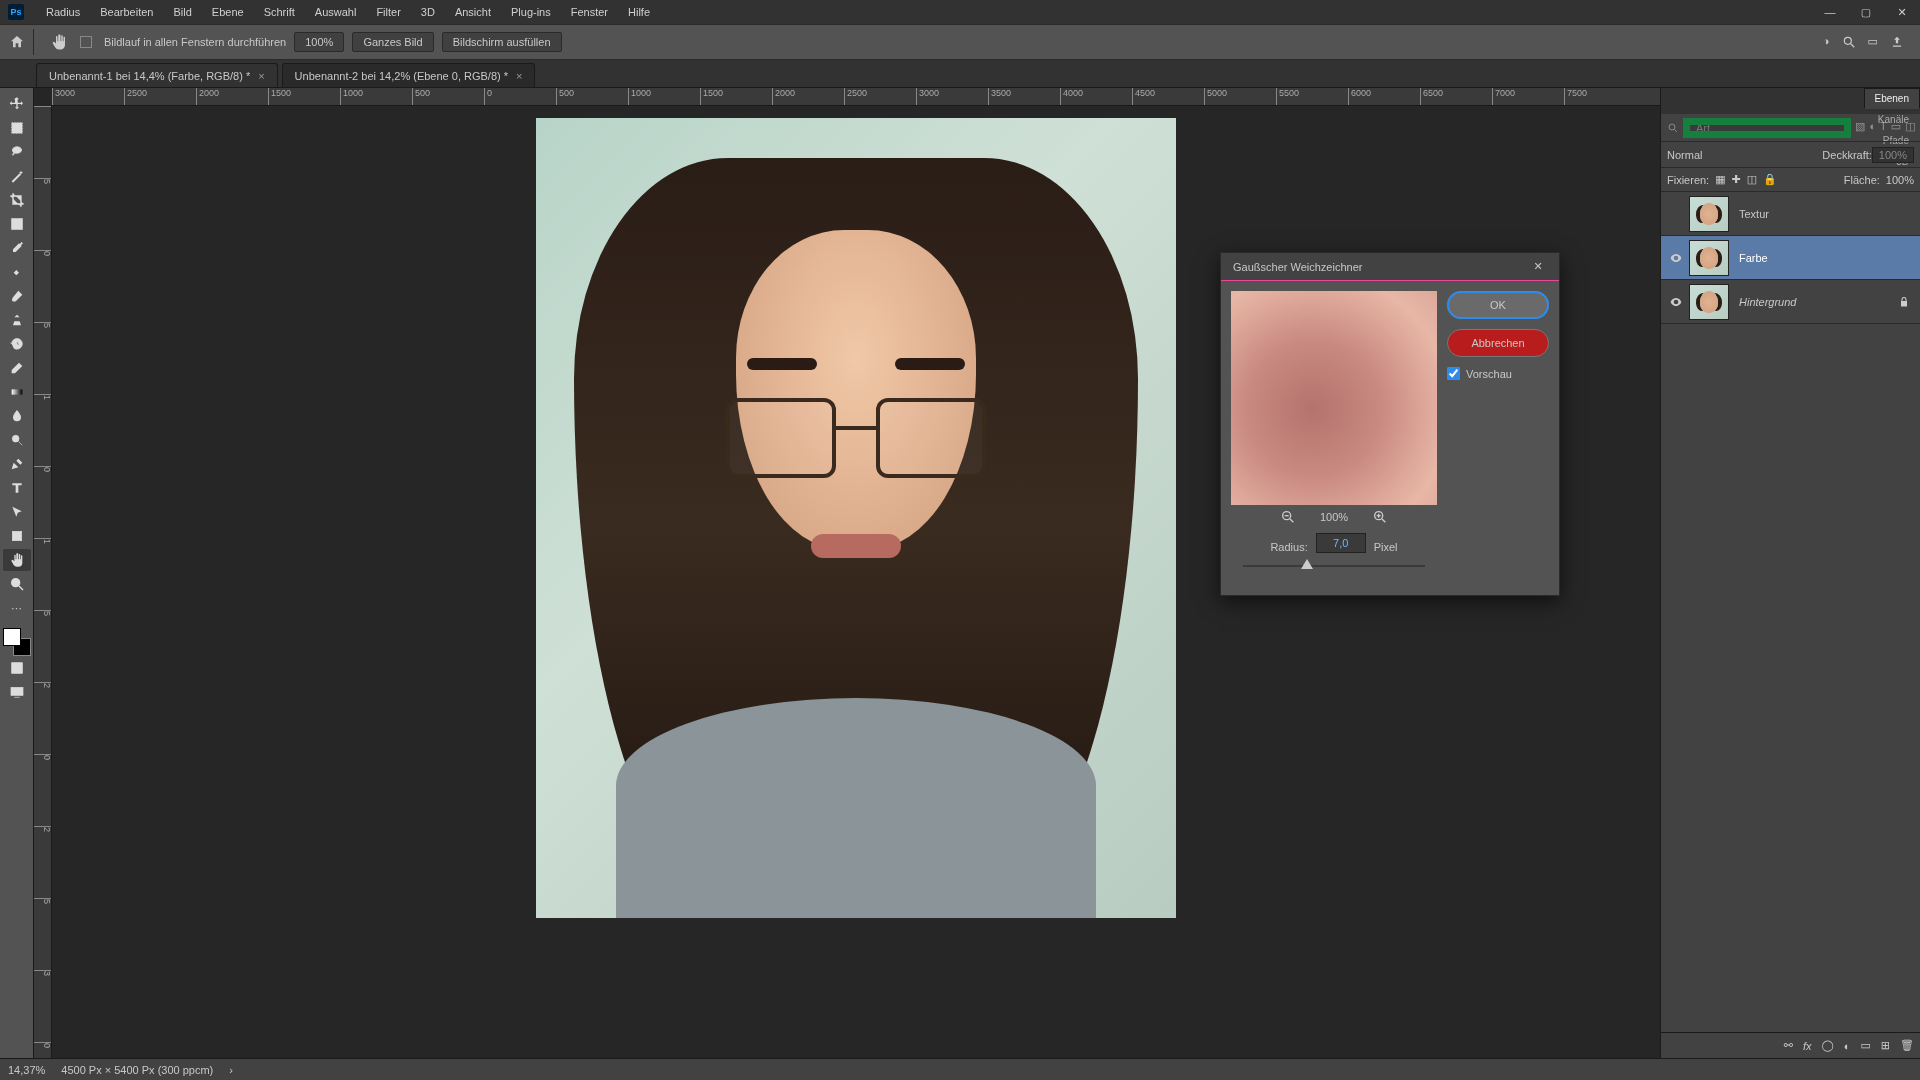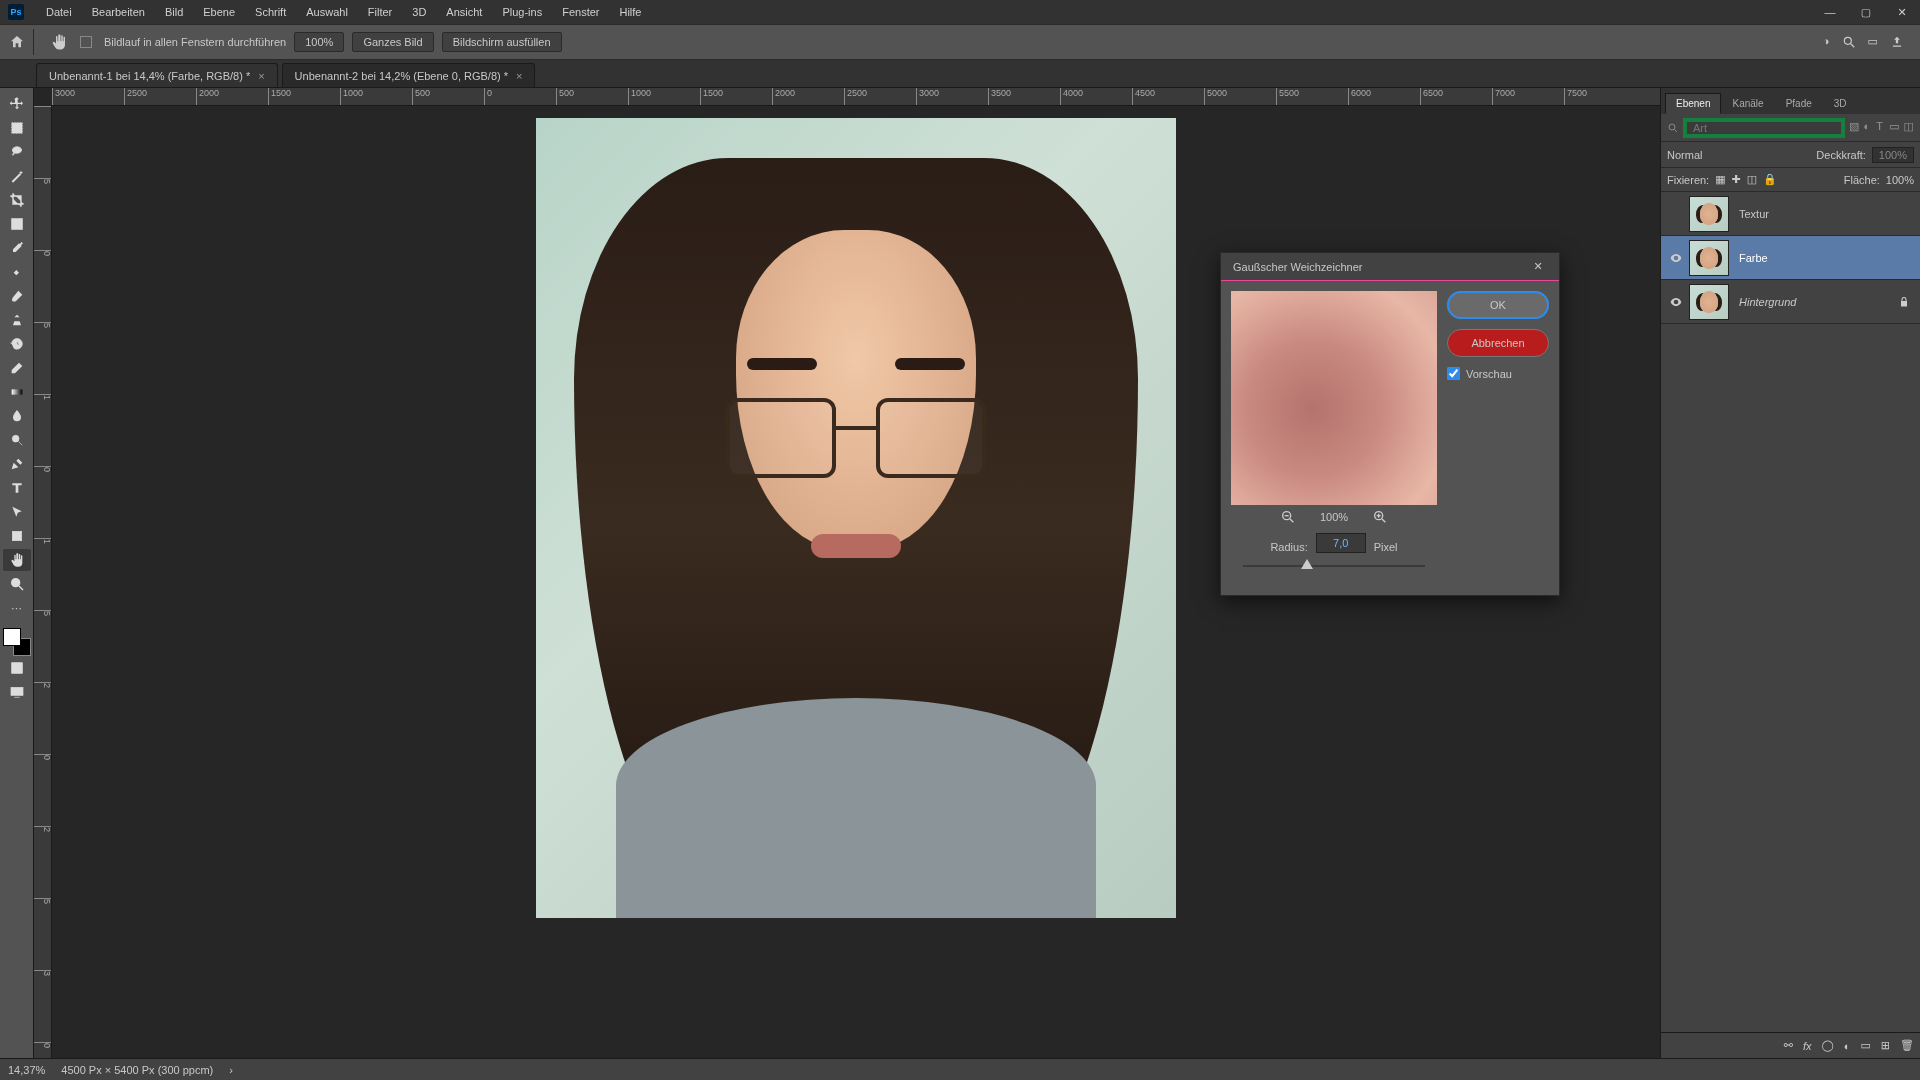--- a/index.html
+++ b/index.html
@@ -73,27 +73,27 @@
 .dialog .zoomrow { display:flex; align-items:center; justify-content:center; gap:24px; padding:4px 0 8px;}
 .dialog .zoomrow .mag { width:16px;height:16px;}
 .dialog .radiusrow { display:flex; align-items:flex-end; justify-content:center; gap:8px; padding-bottom:4px;}
 .dialog .radiusrow input { width:50px; height:20px; background:#3a3a3a; border:1px solid #222; text-align:center; color:#6bb7ff;}
 .dialog .slider { position:relative; height:18px; margin:0 12px 10px;}
 .dialog .slider .track { position:absolute; left:0; right:0; top:8px; height:2px; background:#3a3a3a;}
 .dialog .slider .thumb { position:absolute; left:32%; top:2px; width:0;height:0; border-left:6px solid transparent;border-right:6px solid transparent;border-bottom:10px solid #ccc;}
 
 
 .rightpanels { width:260px; background:#424242; border-left:1px solid #1a1a1a; display:flex; flex-direction:column;}
-.panel-tabs { height:26px; background:#323232; display:flex; align-items:flex-end; padding-left:4px;}
+.panel-tabs { height:26px; background:#323232; display:flex; align-items:flex-end; padding-left:4px;flex-direction:column;}
 .panel-tabs .ptab { padding:4px 10px; font-size:10px; color:#aaa; border:1px solid transparent;}
 .panel-tabs .ptab.active { background:#424242; color:#eee; border-color:#1a1a1a; border-bottom-color:#424242;}
 .panel-search { height:28px; display:flex;align-items:center; padding:0 6px; gap:4px; border-bottom:1px solid #2a2a2a;}
-.panel-search input { flex:1; height:20px; background:#3a3a3a; border:4px solid #15803d; padding:0 6px; color:#aaa;}
+.panel-search input { flex:1; height:20px; background:#3a3a3a; border:7px solid #15803d; padding:0 6px; color:#aaa;}
 .panel-search .ficon { width:16px;height:16px; opacity:.6;}
-.panel-row2 { height:26px; display:flex;align-items:center; padding:0 6px; gap:6px; border-bottom:1px solid #2a2a2a; font-size:10px; color:#888;}
+.panel-row2 { height:26px; display:flex;align-items:center; padding:0 6px; border-bottom:1px solid #2a2a2a; font-size:10px; color:#888;}
 .panel-row2 .val { background:#323232; padding:1px 6px; border:1px solid #222; color:#888;}
 .panel-row3 { height:24px; display:flex;align-items:center; padding:0 6px; gap:6px; border-bottom:1px solid #2a2a2a; font-size:10px; color:#888;}
 .layers { flex:1; overflow:auto;}
 .layer { height:44px; display:flex; align-items:center; padding:0 2px; border-bottom:1px solid #2a2a2a;}
 .layer.selected { background:#5a7aa8;}
 .layer .eye { width:26px; display:flex;justify-content:center;}
 .layer .thumb { width:40px;height:36px; background: linear-gradient(135deg,#c8ddd4,#b8ccc2); border:1px solid #222; position:relative; margin-right:10px;}
 .layer .thumb::after{content:"";position:absolute;left:50%;top:50%;transform:translate(-50%,-50%);width:18px;height:22px;background:radial-gradient(circle,#e2b392,#cf9f7e);border-radius:50% 50% 45% 45%;box-shadow:-6px 0 0 -2px #2a1d16,6px 0 0 -2px #2a1d16;}
 .layer .lname { flex:1; font-size:11px;}
 .layer.selected .lname { color:#fff;}
@@ -104,21 +104,21 @@
 .statusbar { position:absolute; bottom:0; left:0; right:0; height:22px; background:#424242; border-top:1px solid #1a1a1a; display:flex;align-items:center; padding:0 8px; gap:16px; font-size:10px; color:#aaa;}
 
 svg{display:block;}
 </style>
 </head>
 <body>
 
 <div class="titlebar">
   <div class="ps-logo">Ps</div>
   <div id="menus" style="display: flex;">
-      <div class="menu-item">Datei</div>
+      <div class="menu-item">Radius</div>
       <div class="menu-item">Bearbeiten</div>
       <div class="menu-item">Bild</div>
       <div class="menu-item">Ebene</div>
       <div class="menu-item">Schrift</div>
       <div class="menu-item">Auswahl</div>
       <div class="menu-item">Filter</div>
       <div class="menu-item">3D</div>
       <div class="menu-item">Ansicht</div>
       <div class="menu-item">Plug-ins</div>
       <div class="menu-item">Fenster</div>

